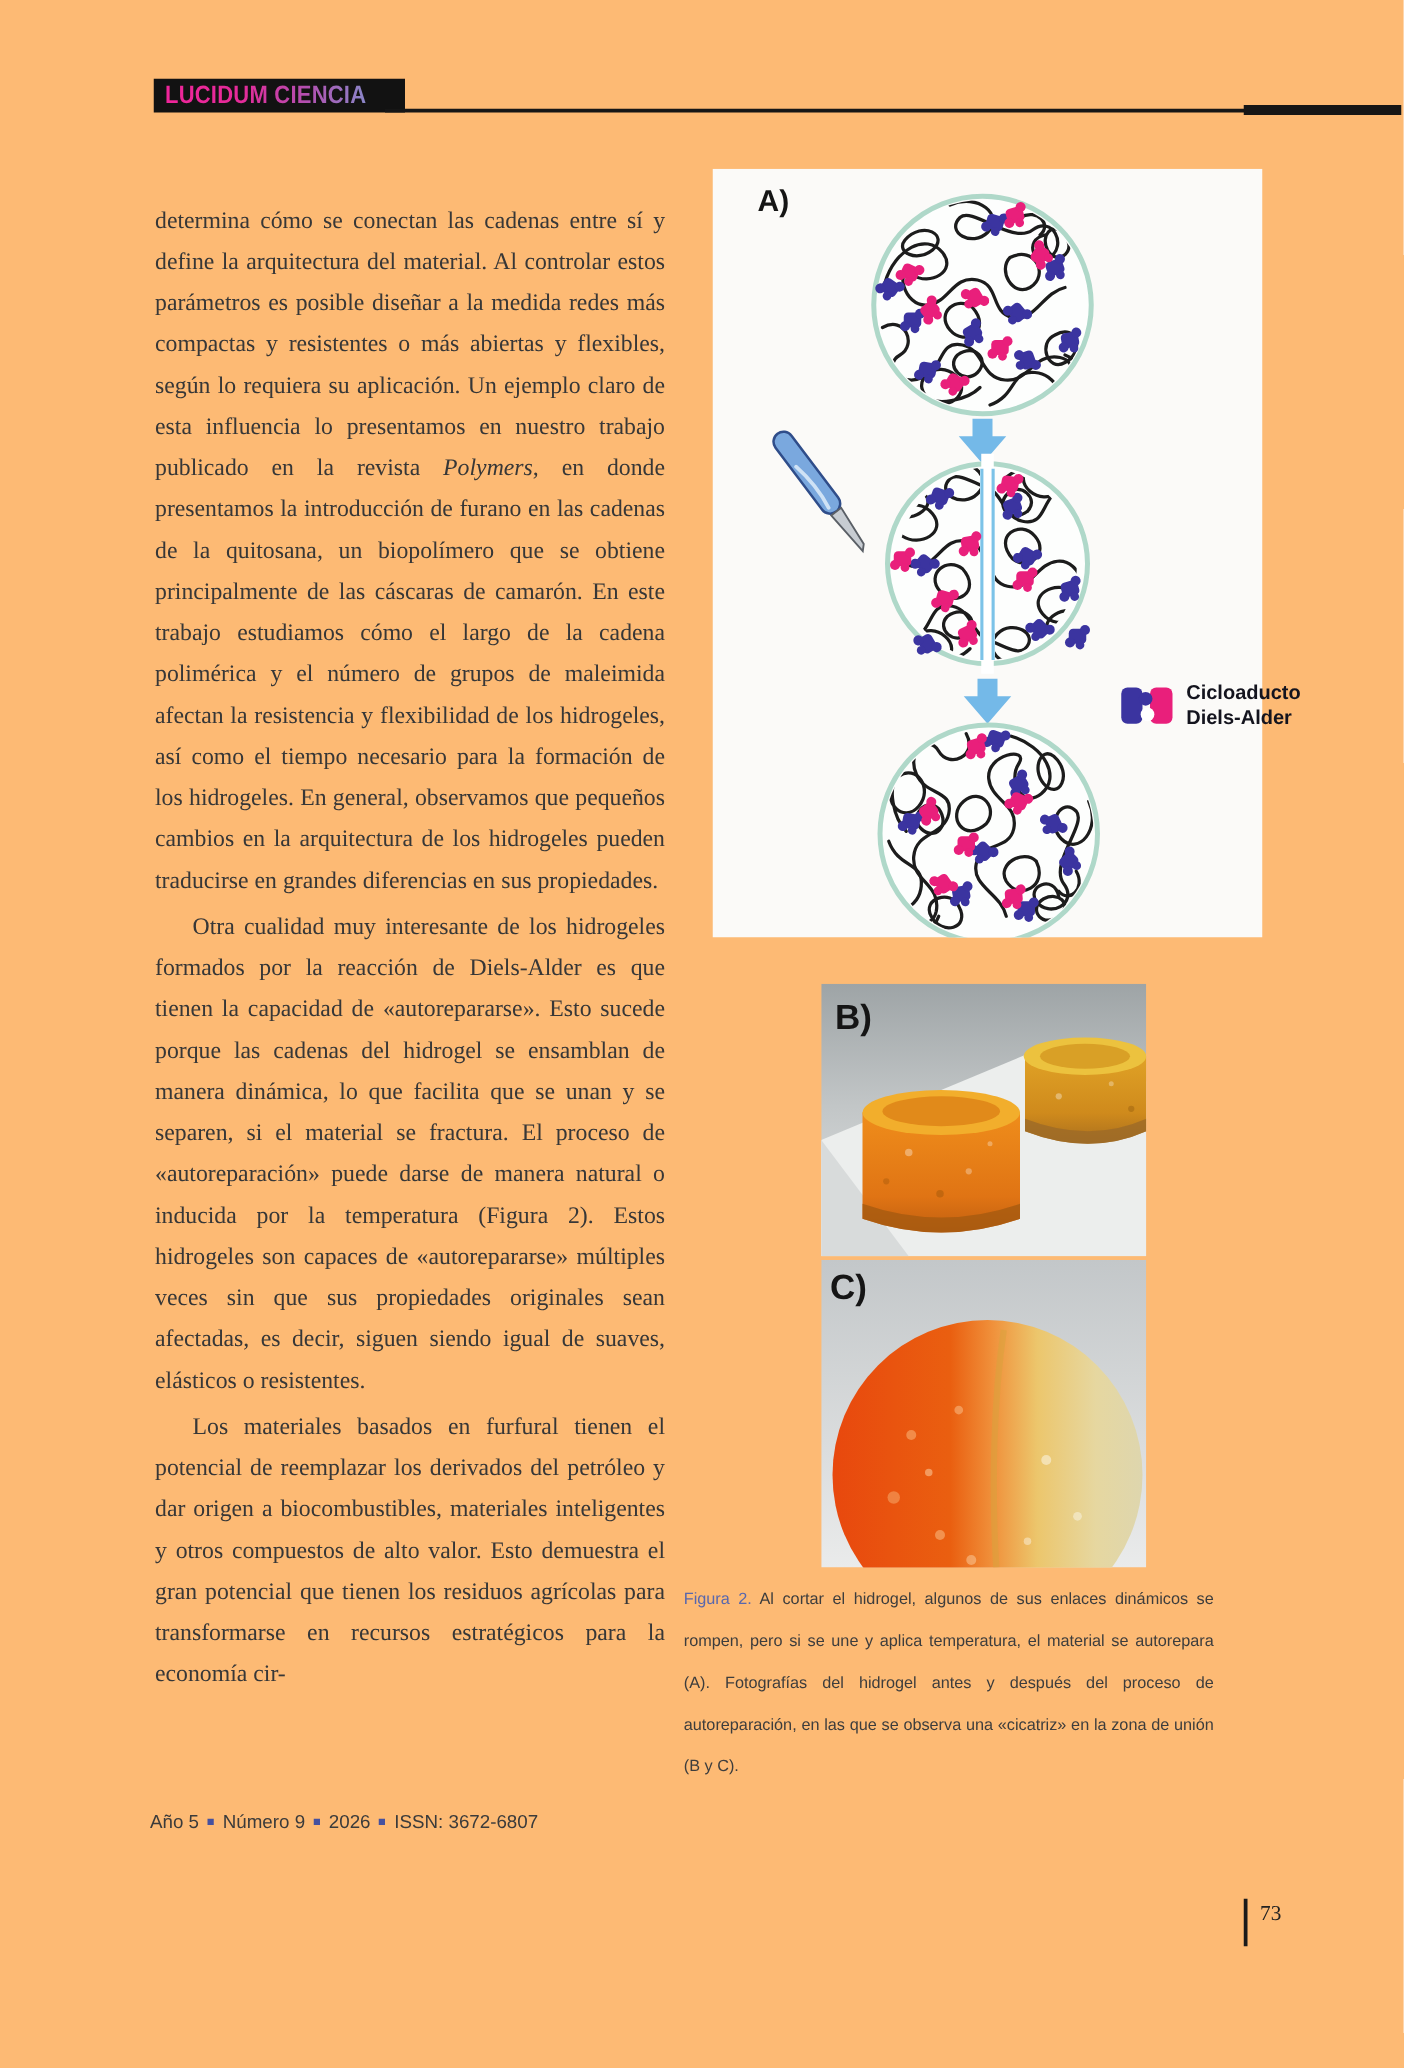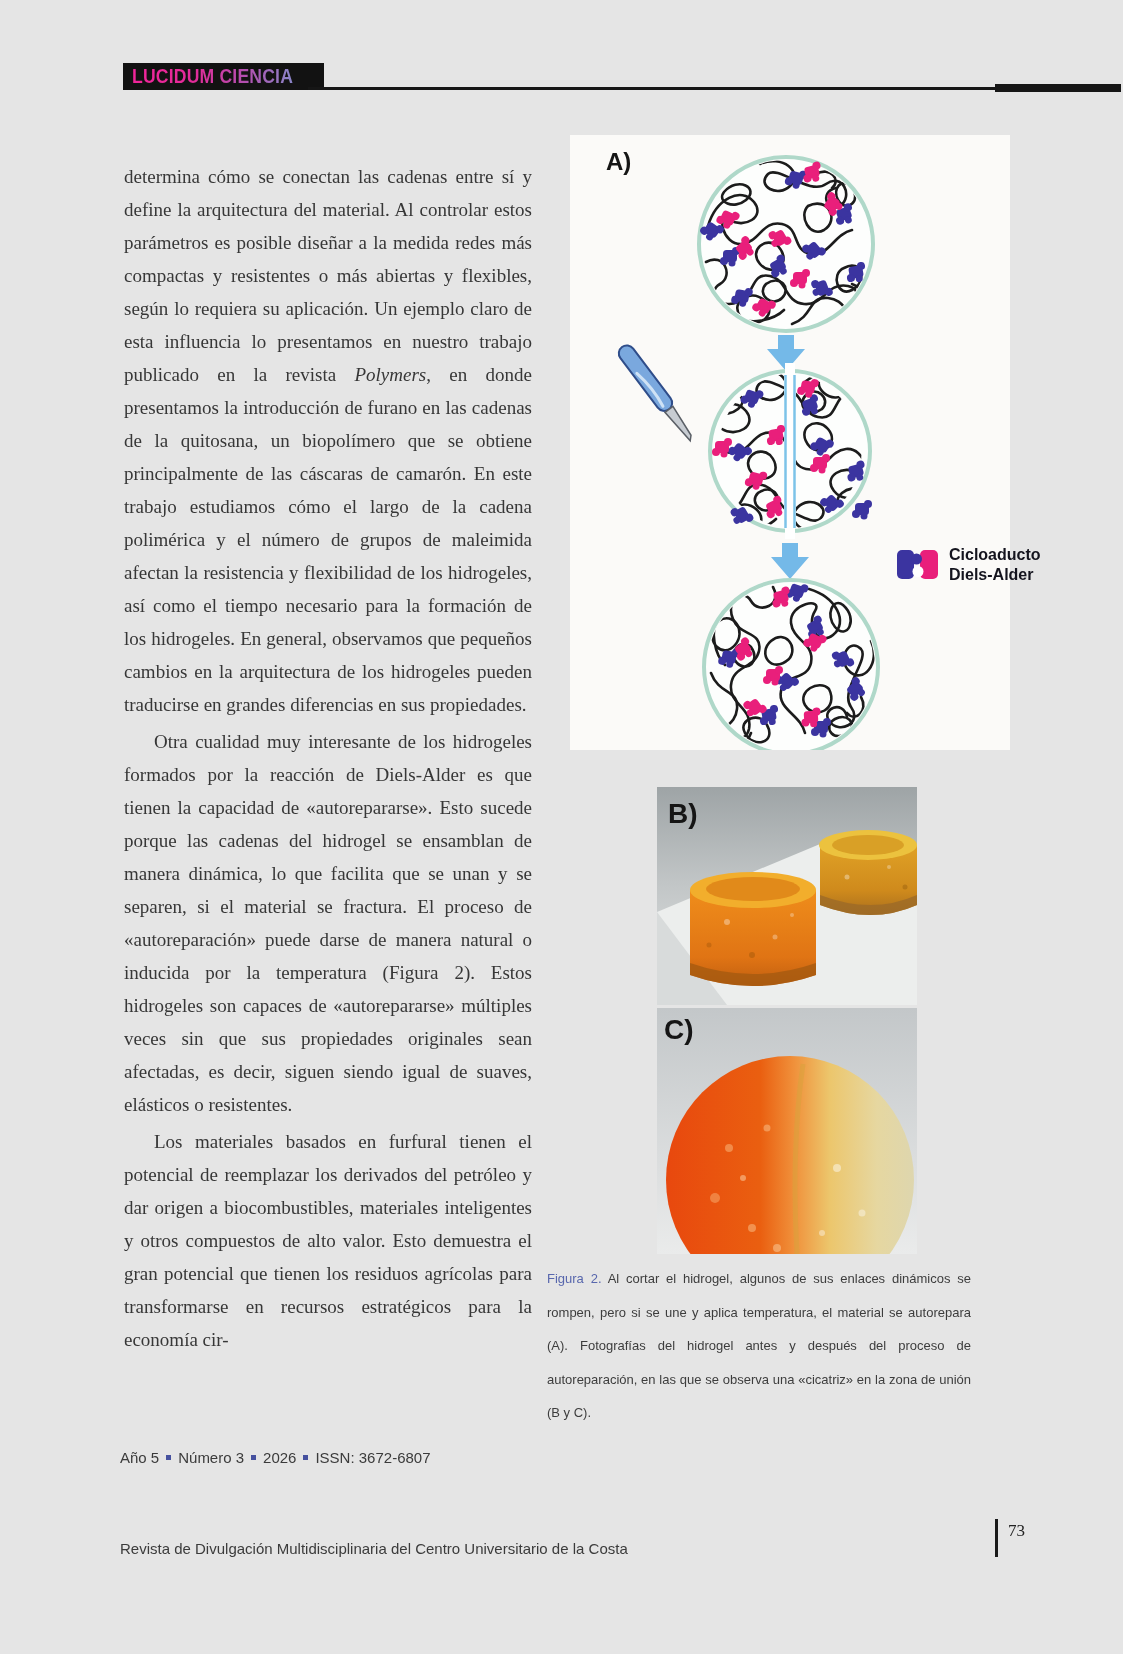--- a/index.html
+++ b/index.html
@@ -1,16 +1,16 @@
 <!DOCTYPE html>
 <html lang="es"><head>
 <meta charset="utf-8">
 <style>
   html,body{margin:0;padding:0;background:#ffffff;}
-  .page{position:relative;width:1123px;height:1654px;background:#e5e5e5;overflow:hidden;
+  .page{position:relative;width:1123px;height:1654px;background:#fdba74;overflow:hidden;
         font-family:"Liberation Sans",sans-serif;}
 
   
   .logo-box{position:absolute;left:123px;top:63px;height:27px;background:#121212;
             padding:0 9px;display:flex;align-items:center;}
   .logo-text{font-family:"Liberation Sans",sans-serif;font-weight:bold;font-size:20px;
              letter-spacing:.2px;display:inline-block;transform:scaleX(.88);transform-origin:left center;
              background:linear-gradient(90deg,#f0259a 0%,#e42b99 38%,#b34fb0 70%,#8a86c8 100%);
              -webkit-background-clip:text;background-clip:text;color:transparent;
              -webkit-text-fill-color:transparent;white-space:nowrap;}
@@ -301,23 +301,22 @@
   <div class="fig-label lab-c">C)</div>
 
   <div class="caption">
     <span class="cap-label">Figura 2.</span>
     <span>Al cortar el hidrogel, algunos de sus enlaces dinámicos se rompen, pero si se une y aplica temperatura, el material se autorepara (A). Fotografías del hidrogel antes y después del proceso de autoreparación, en las que se observa una «cicatriz» en la zona de unión (B y C).</span>
   </div>
 
   <div class="footer-line1">
     <span>Año 5</span>
     <span class="sq-bullet"></span>
-    <span>Número 3</span>
+    <span>Número 9</span>
     <span class="sq-bullet"></span>
     <span>2026</span>
     <span class="sq-bullet"></span>
     <span>ISSN: 3672-6807</span>
   </div>
-  <div class="footer-line2">Revista de Divulgación Multidisciplinaria del Centro Universitario de la Costa</div>
   <div class="pn-bar"></div>
   <div class="page-number">73</div>
 
 </div>
 
 </body></html>

